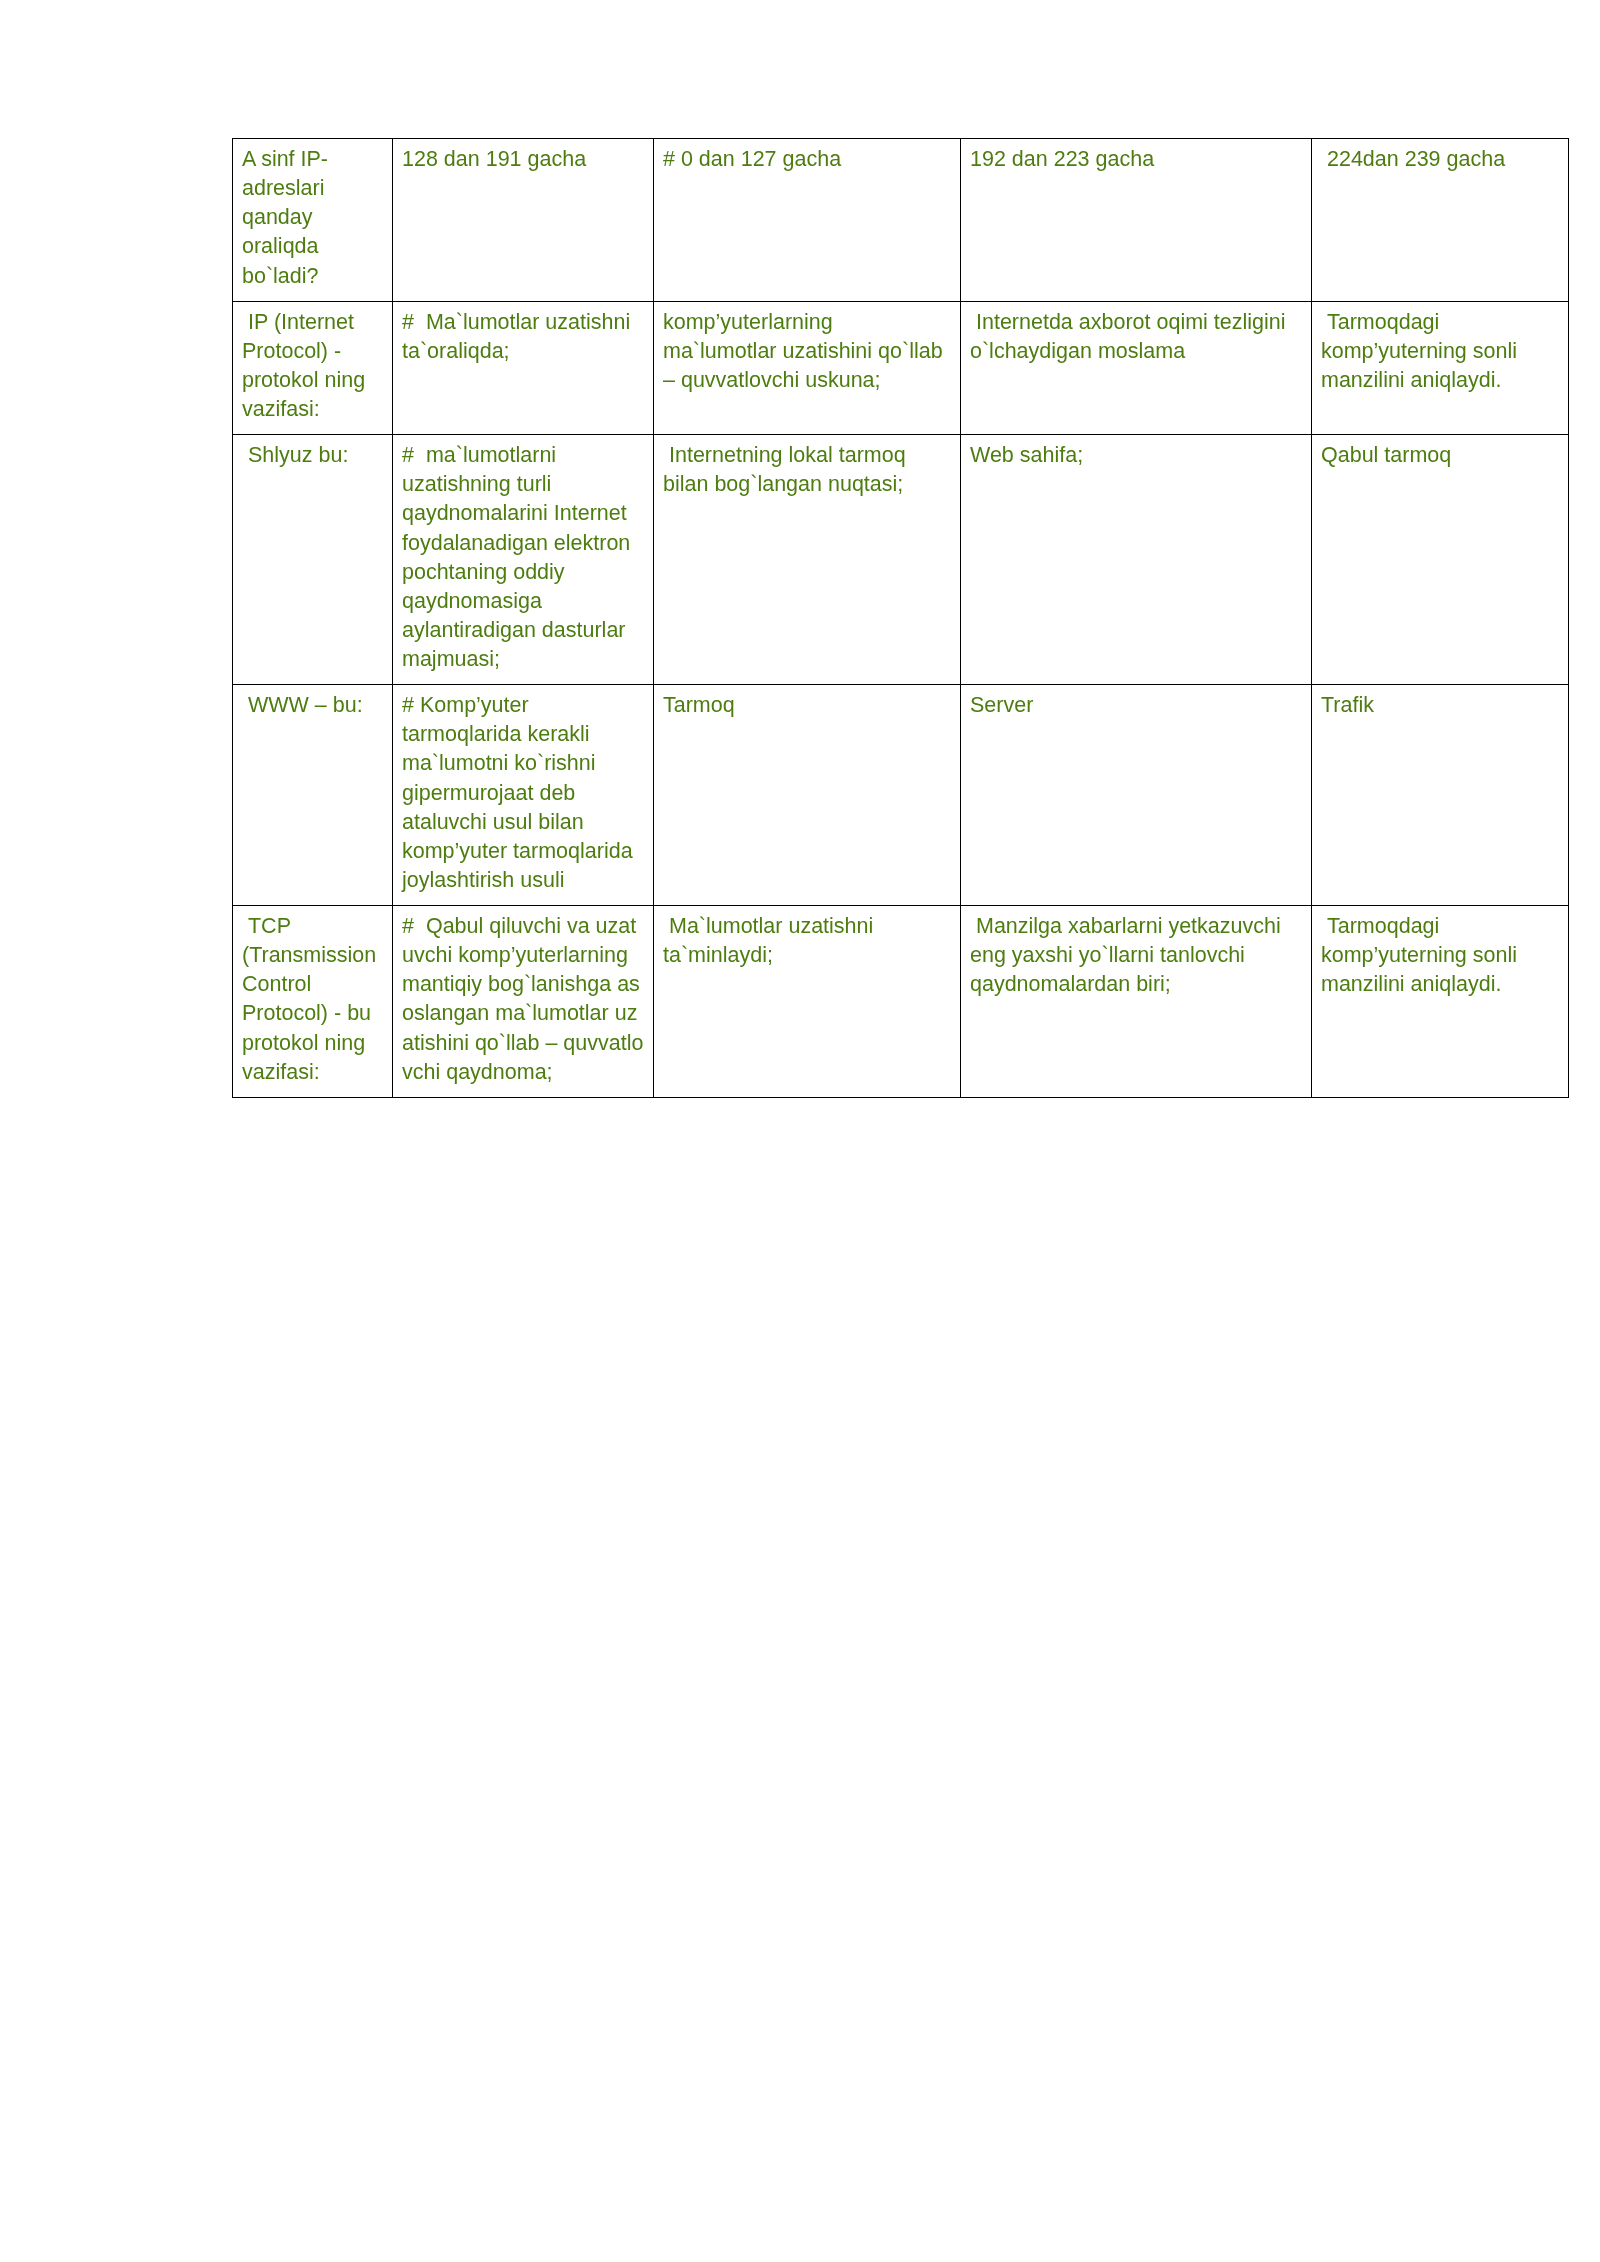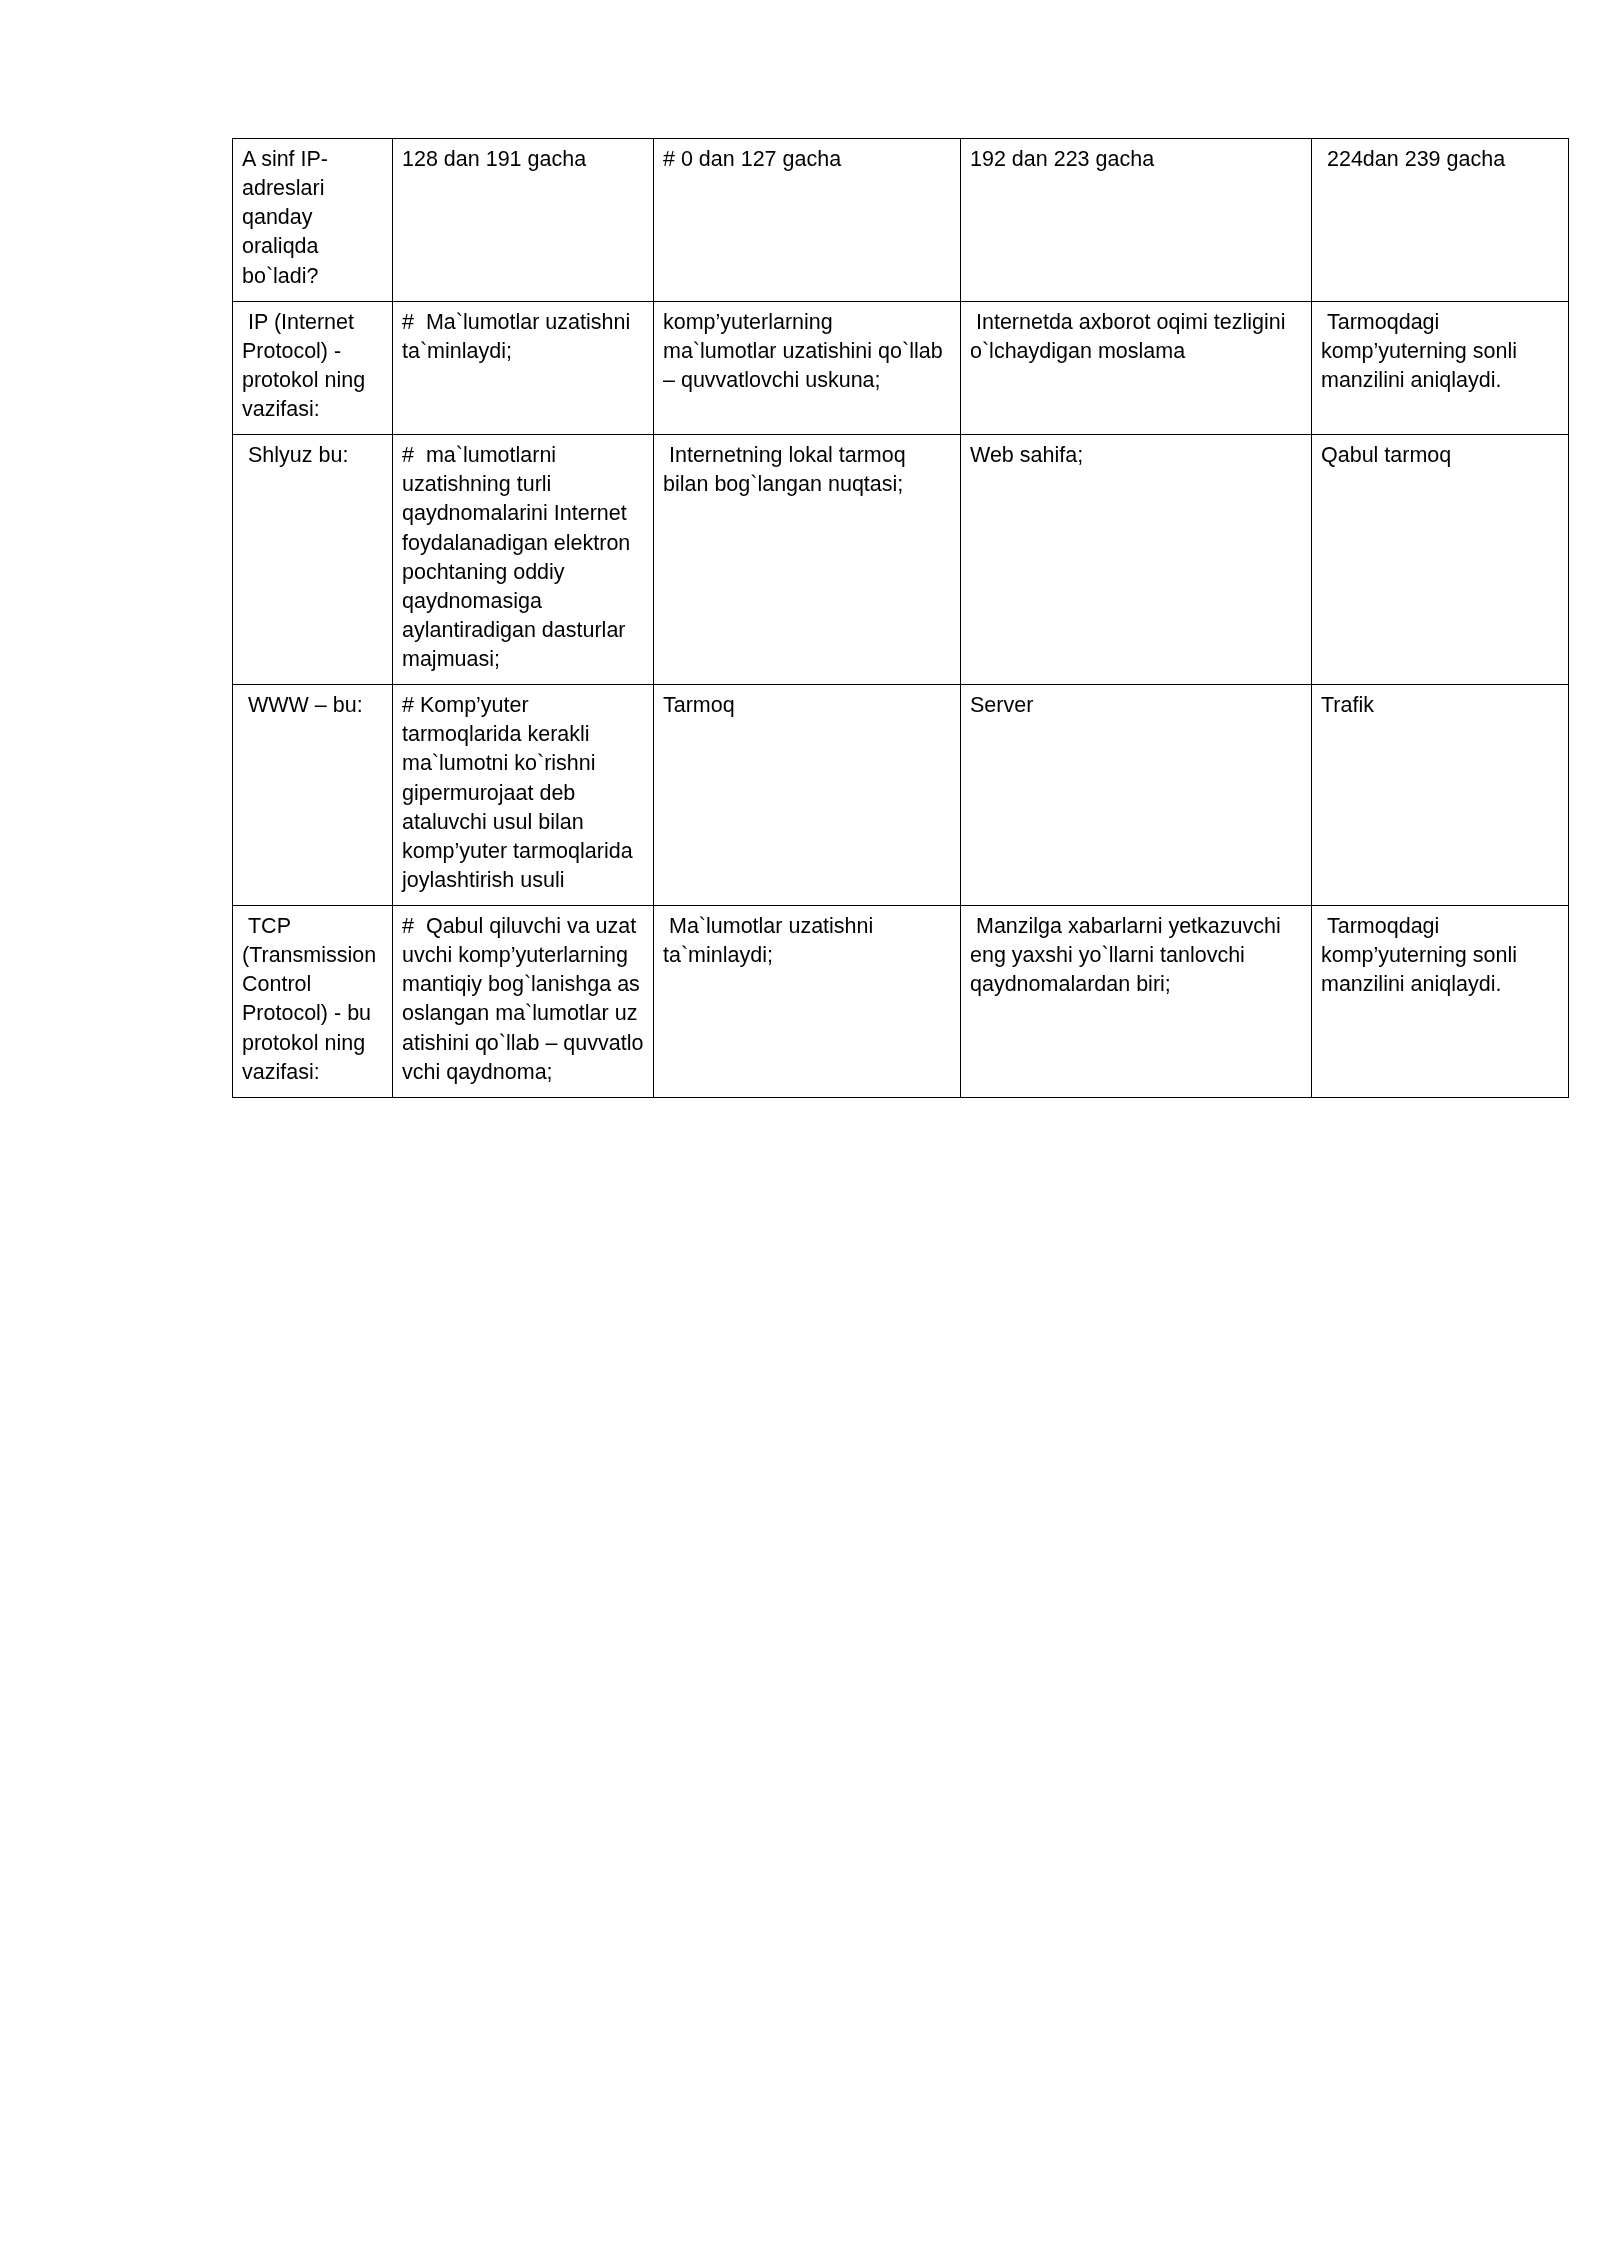--- a/index.html
+++ b/index.html
@@ -37,21 +37,21 @@
     border: 1.4px solid #000000;
   }
 
   table.quiz-table td {
     border: 1.4px solid #000000;
     vertical-align: top;
     padding: 6px 9px 10px 9px;
     font-size: 21.5px;
     line-height: 1.355;
     font-family: "Liberation Sans", sans-serif;
-    color: #000000;
+    color: #4d7c0f;
     word-wrap: break-word;
     overflow-wrap: break-word;
     white-space: pre-wrap;
   }
 
   
   .c0 { width: 141px; }
   .c1 { width: 242px; }
   .c2 { width: 288px; }
   .c3 { width: 332px; }
@@ -72,21 +72,21 @@
           <td class="c0">A sinf IP-adreslari qanday oraliqda bo`ladi?</td>
           <td class="c1">128 dan 191 gacha</td>
           <td class="c2"># 0 dan 127 gacha</td>
           <td class="c3">192 dan 223 gacha</td>
           <td class="c4"> 224dan 239 gacha</td>
         </tr>
 
 
         <tr>
           <td class="c0"> IP (Internet Protocol) - protokol ning vazifasi:</td>
-          <td class="c1">#  Ma`lumotlar uzatishni ta`minlaydi;</td>
+          <td class="c1">#  Ma`lumotlar uzatishni ta`oraliqda;</td>
           <td class="c2">komp’yuterlarning ma`lumotlar uzatishini qo`llab – quvvatlovchi uskuna;</td>
           <td class="c3"> Internetda axborot oqimi tezligini o`lchaydigan moslama</td>
           <td class="c4"> Tarmoqdagi komp’yuterning sonli manzilini aniqlaydi.</td>
         </tr>
 
         <tr>
           <td class="c0"> Shlyuz bu:</td>
           <td class="c1">#  ma`lumotlarni uzatishning turli qaydnomalarini Internet foydalanadigan elektron pochtaning oddiy qaydnomasiga aylantiradigan dasturlar majmuasi;</td>
           <td class="c2"> Internetning lokal tarmoq bilan bog`langan nuqtasi;</td>
           <td class="c3">Web sahifa;</td>

